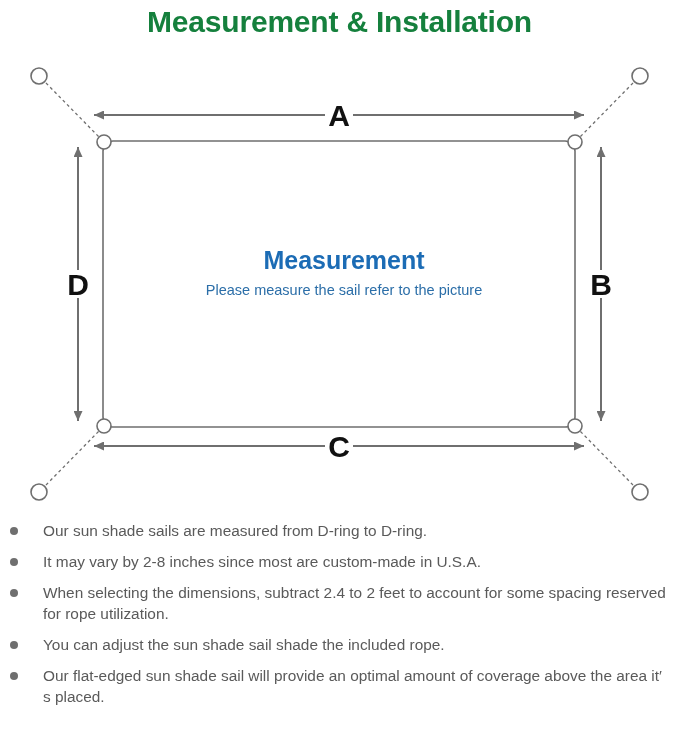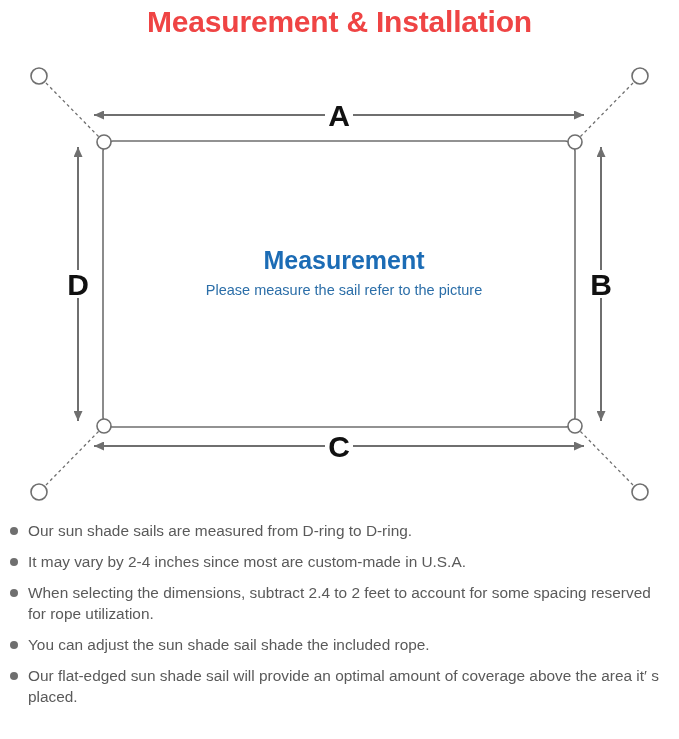--- a/index.html
+++ b/index.html
@@ -16,21 +16,21 @@
   }
 
   #page-title {
     position: absolute;
     left: 0;
     top: 0;
     width: 679px;
     text-align: center;
     font-size: 30px;
     font-weight: bold;
-    color: #ef4444;
+    color: #15803d;
     letter-spacing: -0.2px;
     line-height: 40px;
     padding-top: 2px;
   }
 
   #diagram-wrap {
     position: absolute;
     left: 0;
     top: 48px;
     width: 679px;
@@ -63,21 +63,21 @@
     position: absolute;
     left: 0;
     top: 520px;
     width: 679px;
     padding: 0;
     margin: 0;
     list-style: none;
   }
   .note-item {
     position: relative;
-    padding-left: 28px;
+    padding-left: 43px;
     padding-right: 6px;
     margin: 0 0 10px 0;
     font-size: 15.4px;
     line-height: 21px;
     color: #5a5a5a;
   }
   .note-bullet {
     position: absolute;
     left: 10px;
     top: 7px;
@@ -156,21 +156,21 @@
   </svg>
 </div>
 
 <ul id="notes-list">
   <li class="note-item">
     <span class="note-bullet"></span>
     <span>Our sun shade sails are measured from D-ring to D-ring.</span>
   </li>
   <li class="note-item">
     <span class="note-bullet"></span>
-    <span>It may vary by 2-4 inches since most are custom-made in U.S.A.</span>
+    <span>It may vary by 2-8 inches since most are custom-made in U.S.A.</span>
   </li>
   <li class="note-item">
     <span class="note-bullet"></span>
     <span>When selecting the dimensions, subtract 2.4 to 2 feet to account for some spacing reserved for rope utilization.</span>
   </li>
   <li class="note-item">
     <span class="note-bullet"></span>
     <span>You can adjust the sun shade sail shade the included rope.</span>
   </li>
   <li class="note-item">

